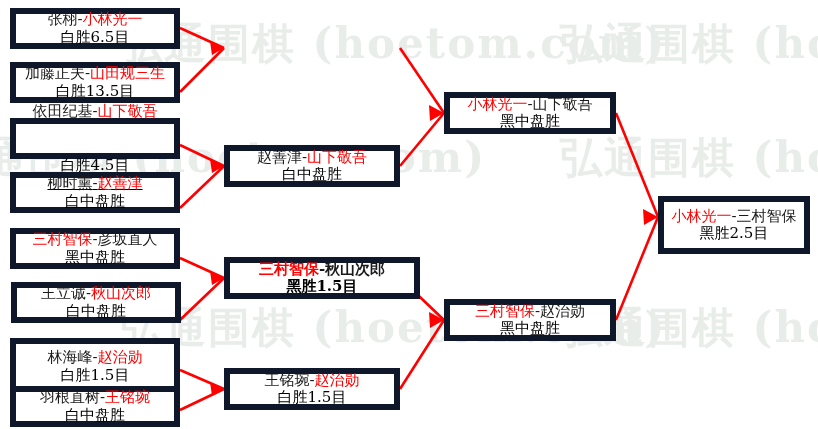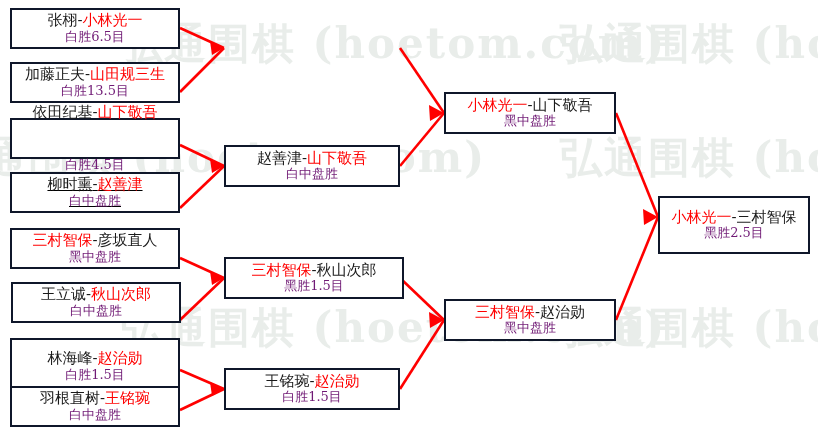--- a/index.html
+++ b/index.html
@@ -44,37 +44,37 @@
     left: 0; top: 0;
     width: 818px; height: 429px;
     z-index: 1;
     pointer-events: none;
   }
   
   .match {
     position: absolute;
     box-sizing: border-box;
     background: #ffffff;
-    border: 2px solid #0f172a;
+    border: 6px solid #0f172a;
     z-index: 2;
     display: flex;
     flex-direction: column;
     align-items: center;
     justify-content: center;
     line-height: 1.15;
   }
   .pairing {
     font-size: 15px;
     color: #1a1a1a;
     white-space: nowrap;
     font-family: "DejaVu Serif", "Liberation Serif", serif;
   }
   .result {
-    font-size: 13px;
-    color: #701a75;
+    font-size: 15px;
+    color: #000000;
     white-space: nowrap;
     font-family: "DejaVu Serif", "Liberation Serif", serif;
   }
   .winner { color: #ff0000; }
   .loser  { color: #1a1a1a; }
   .dash   { color: #1a1a1a; }
 </style>
 </head>
 <body>
 
@@ -156,21 +156,21 @@
     <div class="pairing"><span class="loser">羽根直树</span><span class="dash">-</span><span class="winner">王铭琬</span></div>
     <div class="result">白中盘胜</div>
   </div>
 
 
   <div class="match" style="left:224px; top:145px; width:176px; height:42px;">
     <div class="pairing"><span class="loser">赵善津</span><span class="dash">-</span><span class="winner">山下敬吾</span></div>
     <div class="result">白中盘胜</div>
   </div>
 
-  <div class="match" style="left:224px; top:257px; width:180px; height:42px;">
+  <div class="match" style="left:224px; top:257px; width:196px; height:42px;font-weight:bold;">
     <div class="pairing"><span class="winner">三村智保</span><span class="dash">-</span><span class="loser">秋山次郎</span></div>
     <div class="result">黑胜1.5目</div>
   </div>
 
   <div class="match" style="left:224px; top:368px; width:176px; height:42px;">
     <div class="pairing"><span class="loser">王铭琬</span><span class="dash">-</span><span class="winner">赵治勋</span></div>
     <div class="result">白胜1.5目</div>
   </div>
 
   <div class="match" style="left:444px; top:92px; width:172px; height:42px;">

